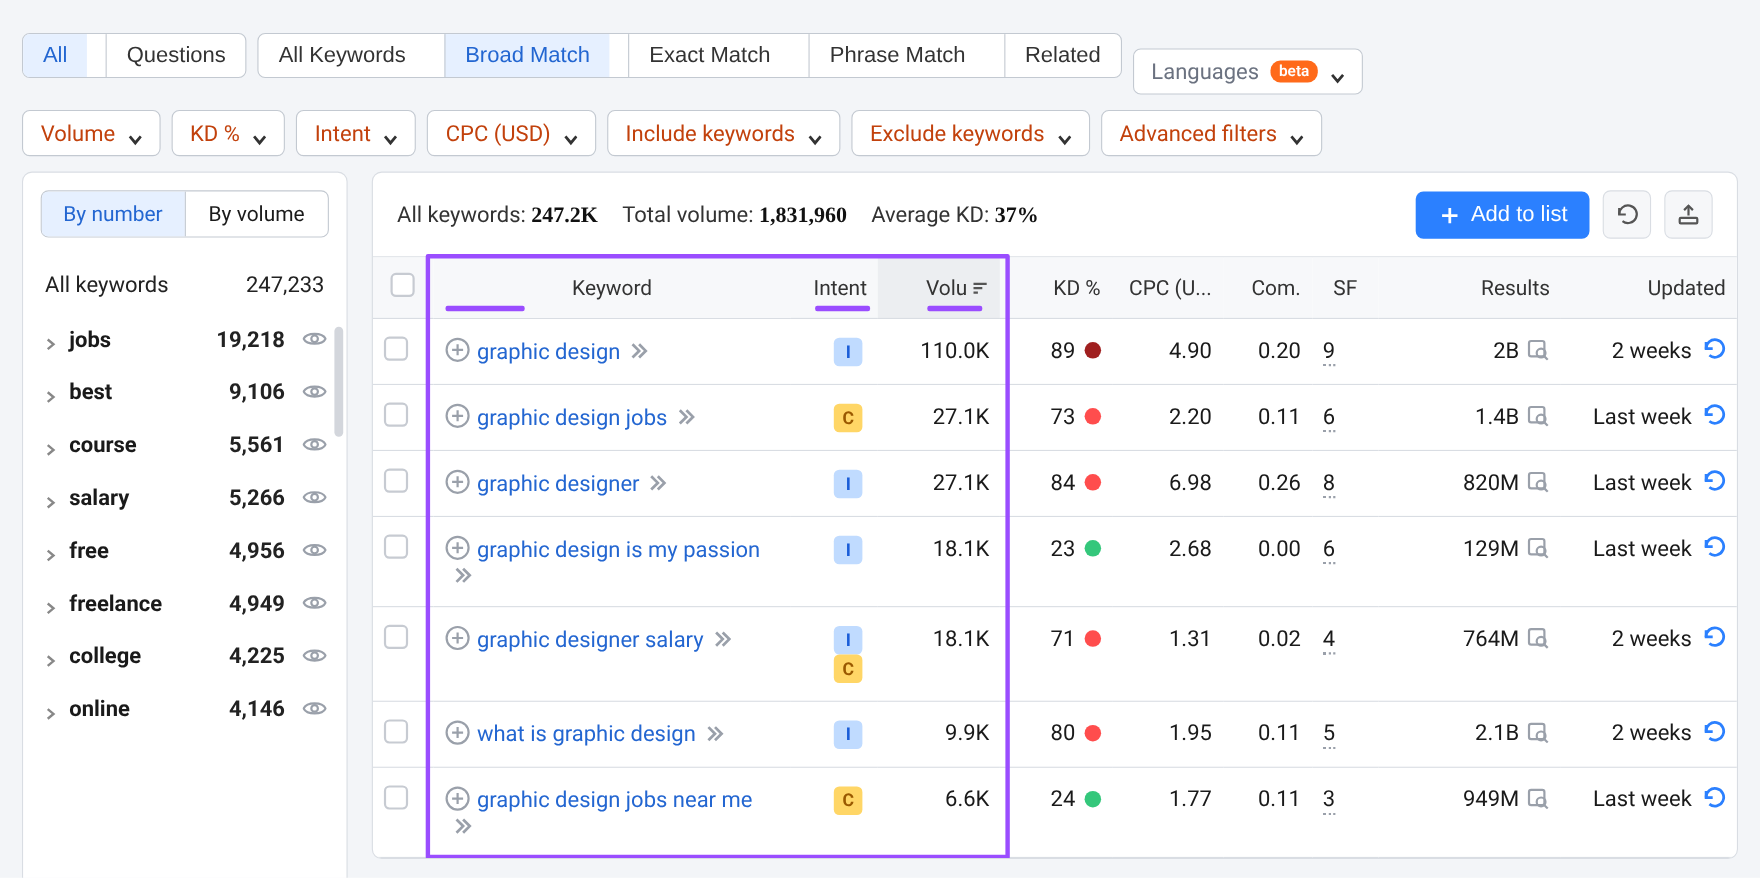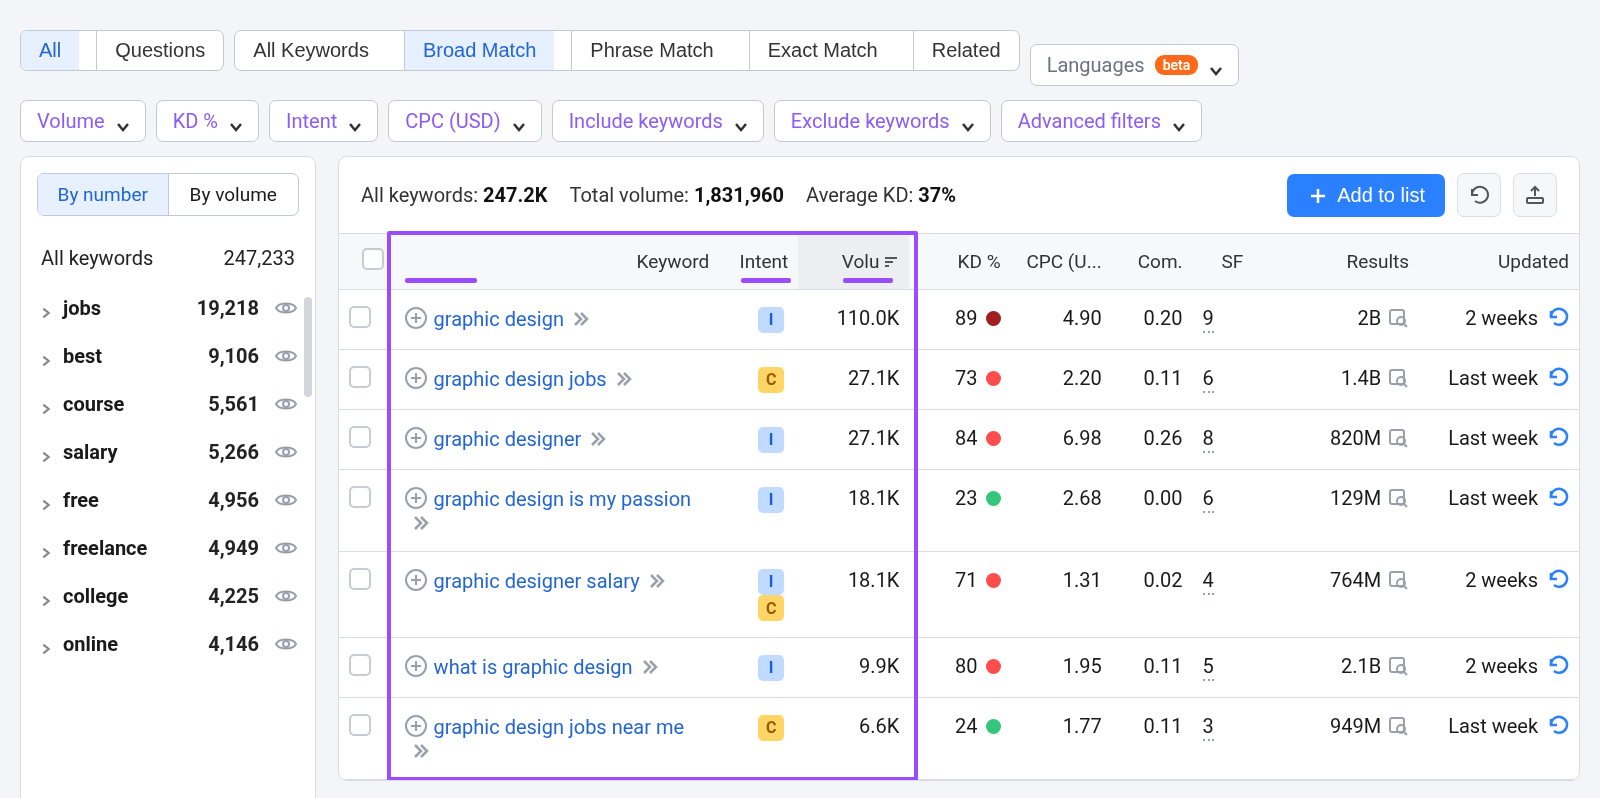--- a/index.html
+++ b/index.html
@@ -37,21 +37,21 @@
     display:inline-flex;align-items:stretch;background:var(--card);
     border:1px solid var(--border-strong);border-radius:7px;overflow:hidden;
   }
   .seg-btn{
     padding:8px 18px;border:none;background:transparent;font-size:20px;cursor:pointer;color:#333;
   }
   .seg-btn + .seg-btn{border-left:1px solid var(--border-strong);margin-left:17px;}
   .seg-btn.active{background:var(--blue-light);color:var(--link);}
   .pill{
     display:inline-flex;align-items:center;gap:10px;background:var(--card);border:1px solid var(--border-strong);
-    border-radius:7px;padding:8px 16px;font-size:20px;color:#8b5cf6;cursor:pointer;
+    border-radius:7px;padding:8px 16px;font-size:20px;color:#c2410c;cursor:pointer;
   }
   .pill.lang{color:var(--text-muted);margin-top:30px;}
   .beta{background:var(--orange);color:#fff;font-size:14px;font-weight:600;padding:2px 8px;border-radius:9px;}
   .chev{width:14px;height:14px;}
   .chev svg{width:14px;height:14px;stroke:#333;stroke-width:2.5;fill:none;}
 
   
   .main{display:flex;gap:22px;align-items:flex-start;}
   .sidebar{
     width:296px;background:var(--card);border:1px solid var(--border);border-radius:9px;
@@ -67,36 +67,36 @@
   .side-row .count{color:#222;min-width:64px;text-align:right;}
   .side-chevron{width:14px;height:14px;}
   .side-chevron svg{width:14px;height:14px;stroke:#888;stroke-width:2.5;fill:none;}
   .eye{width:22px;height:22px;margin-left:6px;}
   .eye svg{width:22px;height:22px;stroke:#9aa0aa;stroke-width:2;fill:none;}
   .side-scroll{position:absolute;right:3px;top:140px;width:8px;height:100px;background:#d3d6dc;border-radius:4px;}
 
   .content{flex:1;background:var(--card);border:1px solid var(--border);border-radius:9px;overflow:hidden;}
   .summary{display:flex;align-items:center;justify-content:space-between;padding:16px 22px;border-bottom:1px solid var(--border);}
   .summary-left{display:flex;gap:22px;font-size:20px;color:#333;}
-  .summary-left b{font-weight:700;color:#111;}
+  .summary-left b{font-weight:700;color:#111;font-family:Liberation Serif, serif;}
   .summary-right{display:flex;gap:12px;align-items:center;}
   .btn-primary{
     display:inline-flex;align-items:center;gap:10px;background:#2b80ff;color:#fff;border:none;
     border-radius:7px;padding:10px 20px;font-size:20px;font-weight:500;cursor:pointer;
   }
   .icon-btn{
     width:44px;height:44px;display:inline-flex;align-items:center;justify-content:center;
     background:#f6f7f9;border:1px solid var(--border);border-radius:7px;cursor:pointer;
   }
   .icon-btn svg{width:22px;height:22px;stroke:#555;stroke-width:2;fill:none;}
 
   
   table{width:100%;border-collapse:collapse;table-layout:fixed;}
   thead th{
-    text-align:right;font-weight:400;color:#333;font-size:19px;padding:14px 10px;border-bottom:1px solid var(--border);
+    text-align:center;font-weight:400;color:#333;font-size:19px;padding:14px 10px;border-bottom:1px solid var(--border);
     background:#f7f8fa;
   }
   thead th.right,tbody td.right{text-align:right;}
   tbody td{padding:16px 10px;border-bottom:1px solid var(--border);font-size:20px;vertical-align:top;}
   .cb{width:22px;height:22px;border:2px solid #c7cbd2;border-radius:5px;background:#fff;display:inline-block;}
   .plus-circ{width:24px;height:24px;display:inline-flex;vertical-align:-4px;margin-right:6px;}
   .plus-circ svg{width:24px;height:24px;stroke:#9aa0aa;stroke-width:2;fill:none;}
   .kw-link{color:var(--link);text-decoration:none;}
   .dbl-chev{display:inline-flex;vertical-align:-2px;margin-left:8px;}
   .dbl-chev svg{width:18px;height:18px;stroke:#9aa0aa;stroke-width:2.5;fill:none;}
@@ -178,22 +178,22 @@
 </svg>
 
 <div class="row">
   <div class="seg" id="seg1">
       <button class="seg-btn active">All</button>
       <button class="seg-btn">Questions</button>
     </div>
   <div class="seg" id="seg2">
       <button class="seg-btn">All Keywords</button>
       <button class="seg-btn active">Broad Match</button>
+      <button class="seg-btn">Exact Match</button>
       <button class="seg-btn">Phrase Match</button>
-      <button class="seg-btn">Exact Match</button>
       <button class="seg-btn">Related</button>
     </div>
   <div class="pill lang">
     <span>Languages</span>
     <span class="beta">beta</span>
     <span class="chev"><svg>
           <use href="#chev-down"></use>
         </svg></span>
   </div>
 </div>

